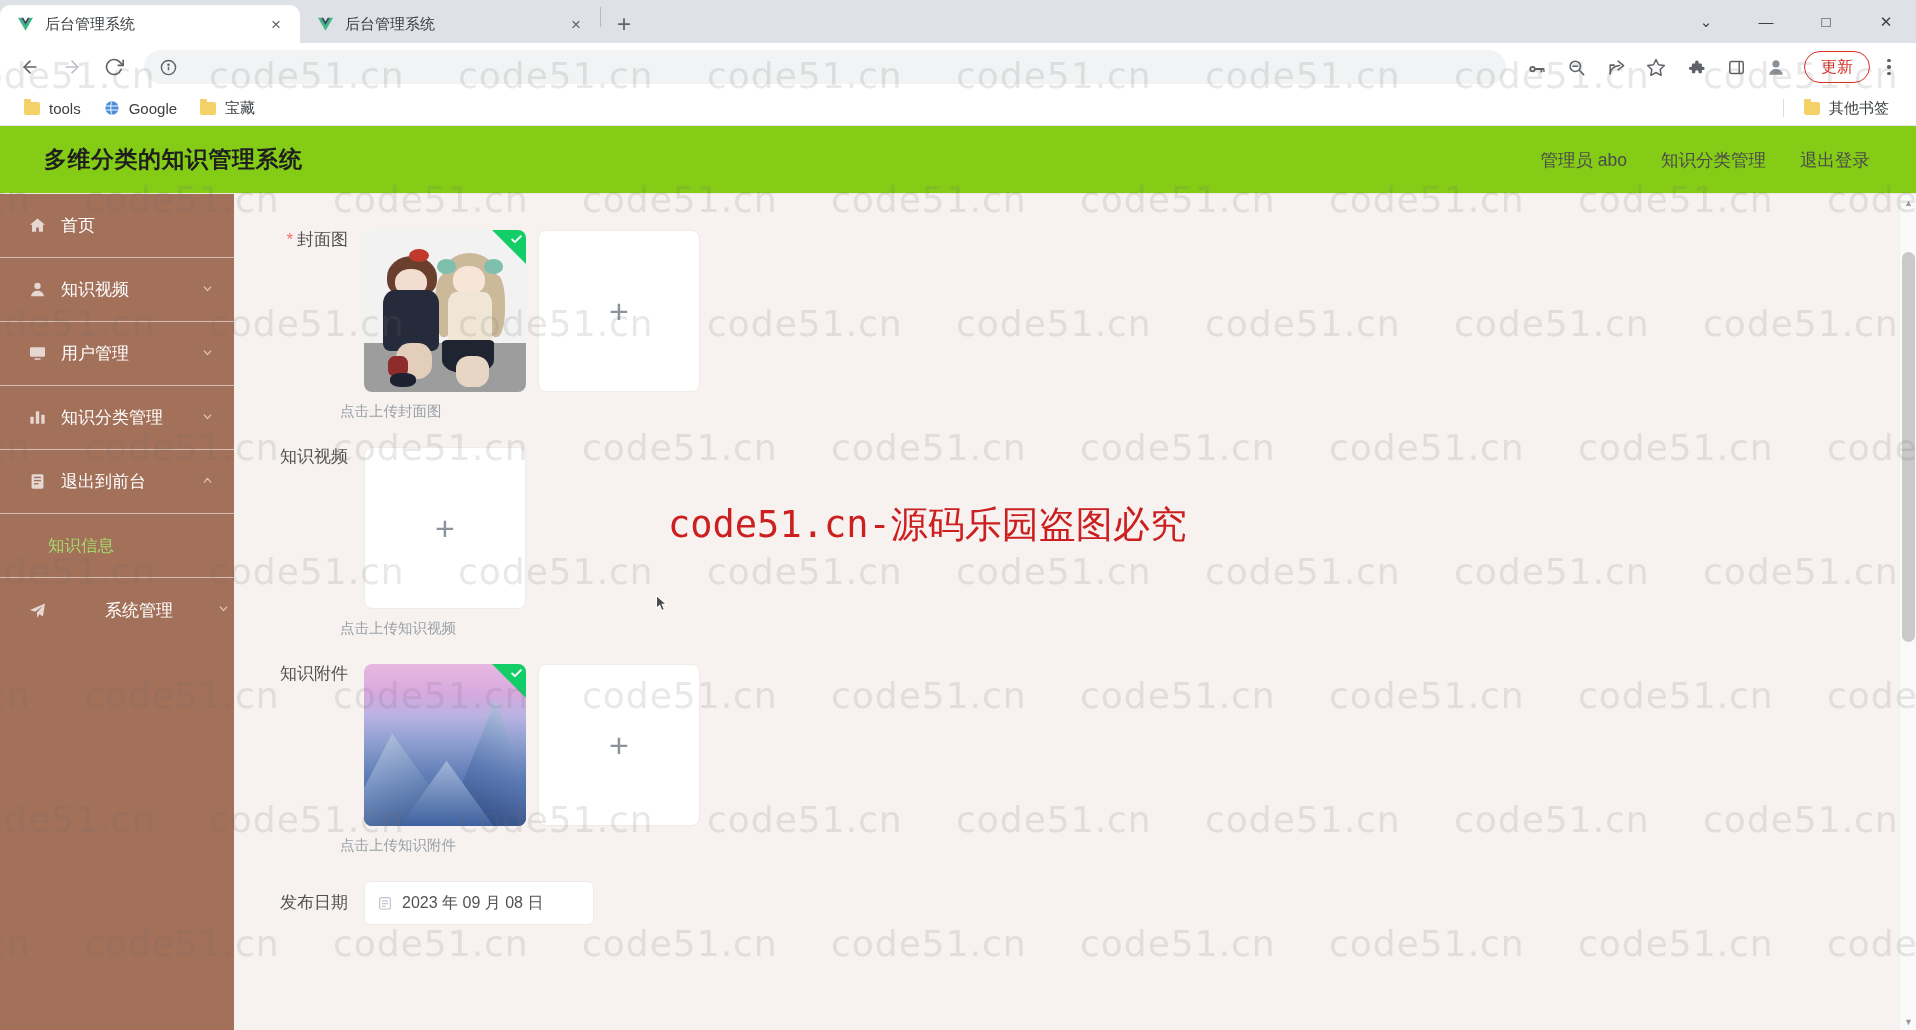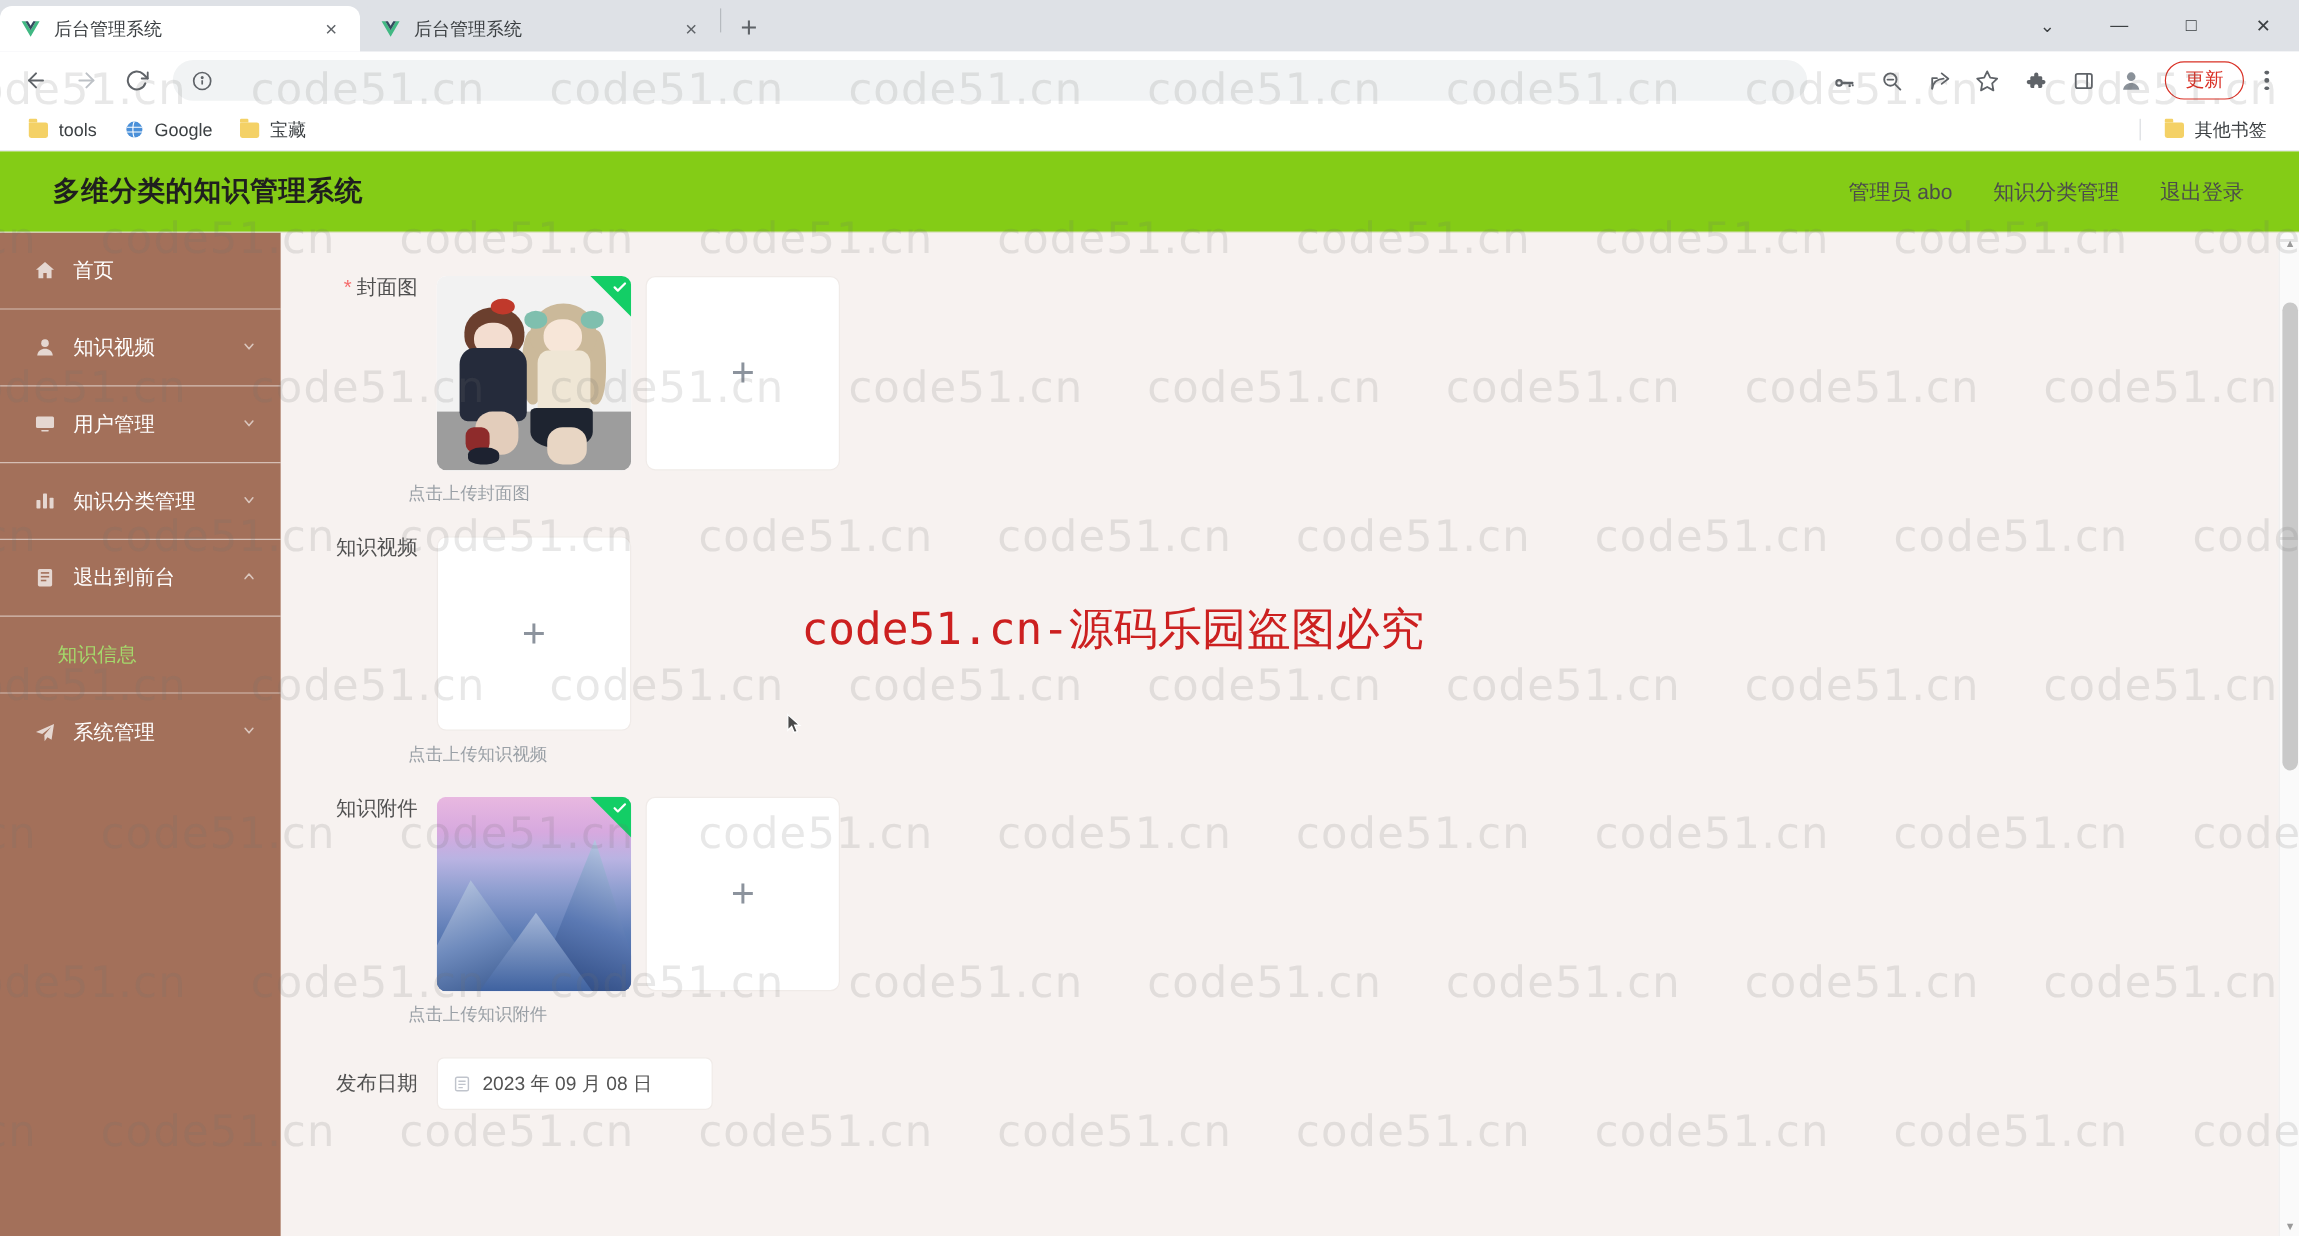--- a/index.html
+++ b/index.html
@@ -133,21 +133,21 @@
   .sidebar {
     position: absolute; top: 68px; left: 0; width: 234px; height: 836px;
     background: #a3705a;
     overflow: hidden;
   }
   .menu-item {
     position: relative; height: 64px; display: flex; align-items: center;
     padding: 0 20px 0 26px; color: #ffffff; font-size: 17px;
     border-bottom: 1px solid rgba(255,255,255,0.55);
   }
-  .menu-item.no-border { border-bottom: none; }
+  .menu-item.no-border { border-bottom: none; gap: 44px; }
   .menu-item .mi-icon {
     width: 22px; height: 22px; margin-right: 13px; flex: 0 0 22px;
     display: flex; align-items: center; justify-content: center;
     opacity: 0.72;
   }
   .menu-item .mi-label { flex: 1 1 auto; white-space: nowrap; }
   .menu-item .mi-arrow { flex: 0 0 auto; opacity: 0.6; }
   .submenu-item {
     height: 64px; display: flex; align-items: center; padding-left: 48px;
     font-size: 16.5px; color: #a5d96b;

